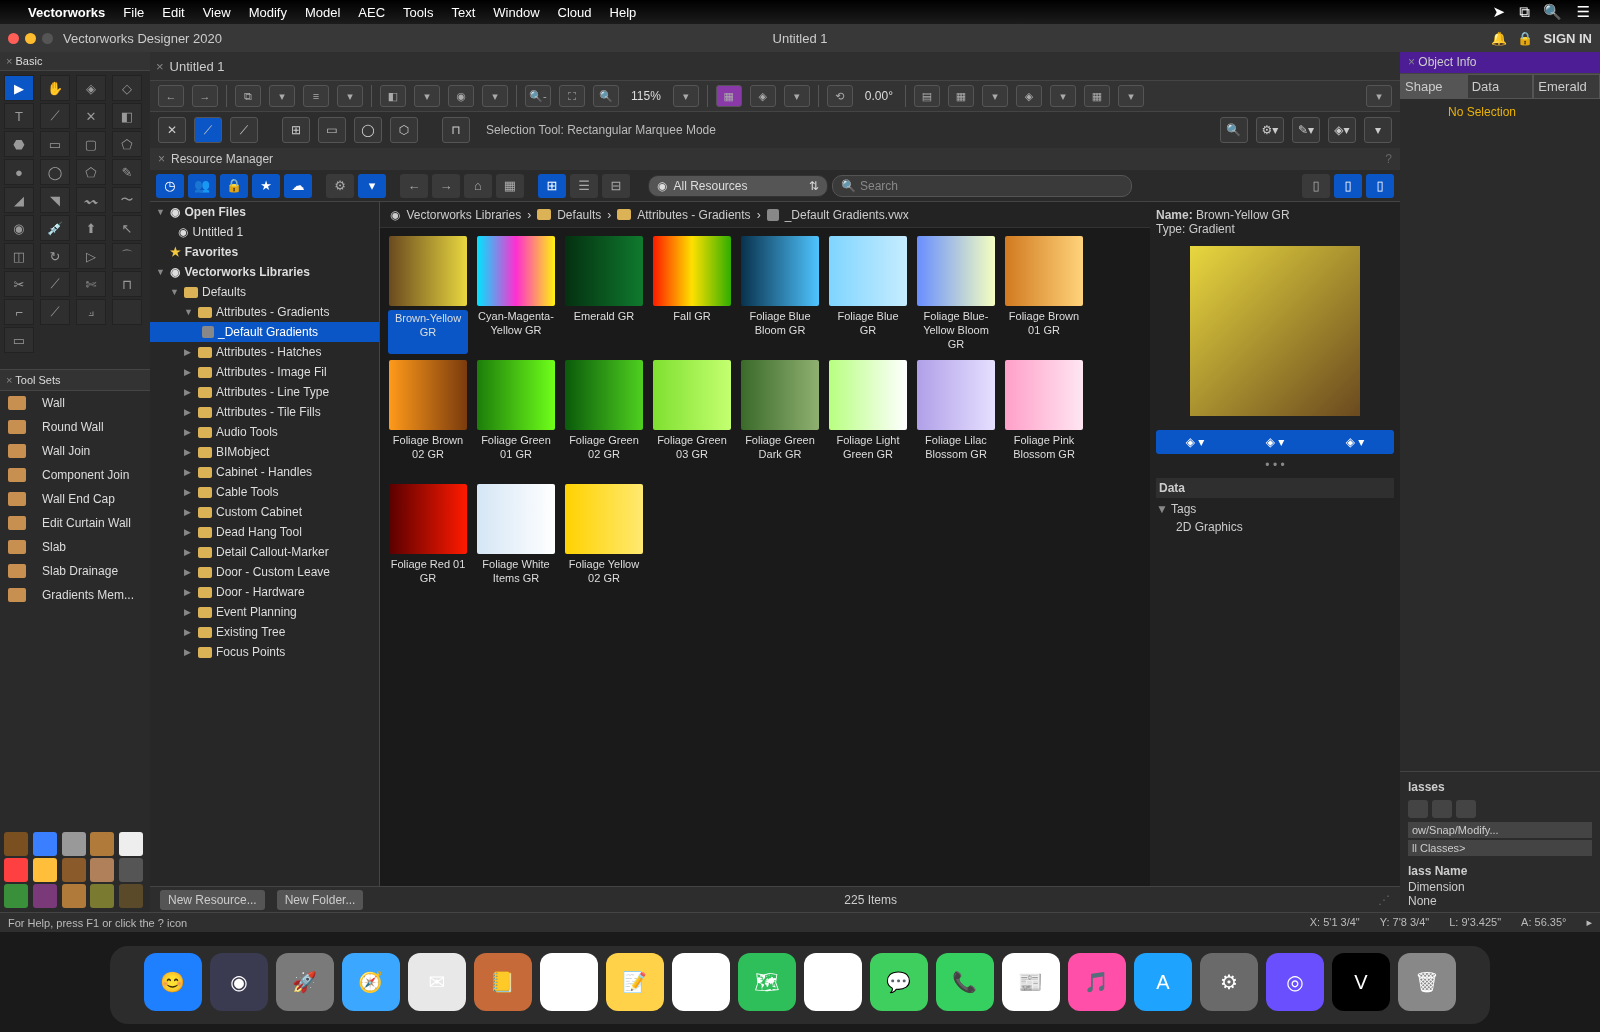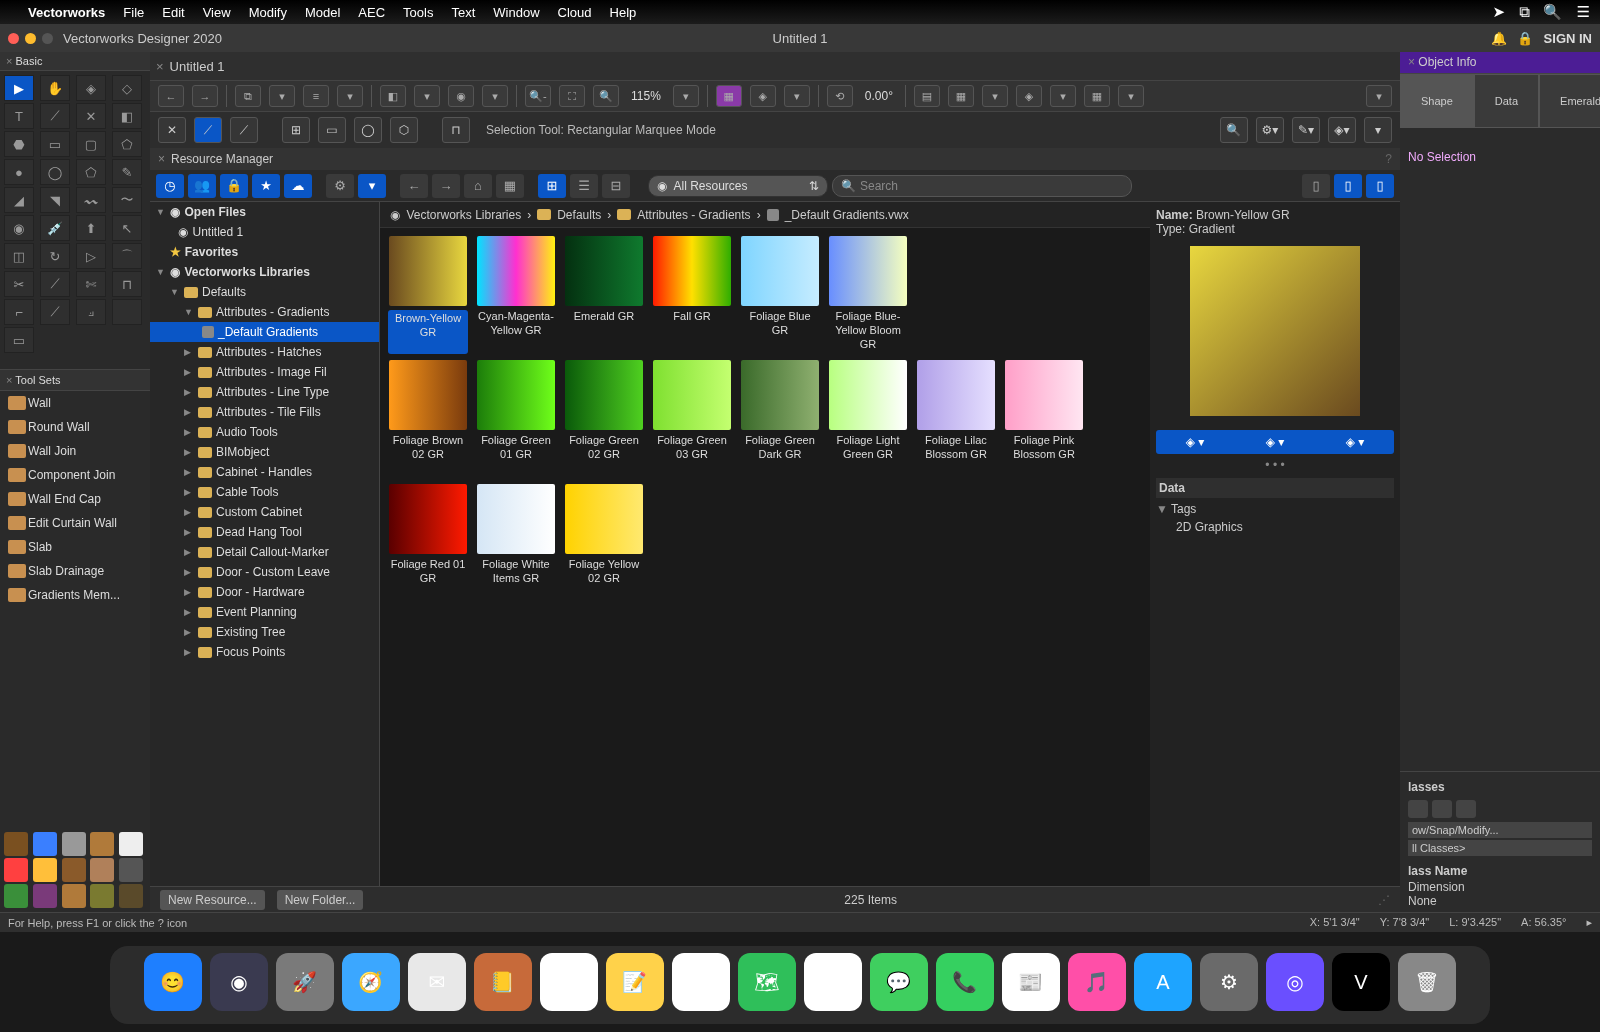--- a/index.html
+++ b/index.html
@@ -13,21 +13,21 @@
 .tl-r{background:#ff5f57}.tl-y{background:#febc2e}.tl-g{background:#555}
 .titlebar .title { position:absolute; left:50%; transform:translateX(-50%); }
 .titlebar .right { margin-left: auto; display:flex; gap:10px; font-size:13px; color:#aaa; align-items:center;}
 .app { display: flex; height: 860px; }
 .left-col { width: 150px; background: #2a2a2a; display:flex; flex-direction:column;}
 .basic-hdr { font-size:11px; color:#ddd; padding:3px 6px; background:#333; border-bottom:1px solid #444;}
 .tool-grid { display:grid; grid-template-columns:repeat(4,1fr); gap:2px; padding:4px; background:#2a2a2a;}
 .tool { width:30px;height:26px; background:#2f2f2f; border:1px solid #222; display:flex;align-items:center;justify-content:center; color:#999; font-size:13px;}
 .tool.sel{background:#0a56c6;color:#fff;}
 .toolsets-hdr{font-size:11px;color:#ddd;padding:4px 6px;background:#333;border-top:1px solid #444;border-bottom:1px solid #444;}
-.toolset-item{display:flex;align-items:center;gap:2px;padding:5px 8px;color:#ddd;font-size:12px;}
+.toolset-item{display:flex;align-items:center;gap:16px;padding:5px 8px;color:#ddd;font-size:12px;}
 .toolset-icon{width:18px;height:14px;background:#c89050;border-radius:2px;}
 .tool-grid2{display:grid;grid-template-columns:repeat(5,1fr);gap:2px;padding:4px;background:#2a2a2a;margin-top:auto;}
 .tool2{width:24px;height:24px;background:#333;border-radius:3px;}
 .center { flex:1; display:flex; flex-direction:column; background:#202020; position:relative;}
 .doc-tabs{height:28px;background:#2f2f2f;display:flex;align-items:center;padding:0 6px;gap:6px;font-size:13px;color:#ccc;}
 .doc-tabs .x{color:#888;}
 .toolbar1{height:32px;background:#333;display:flex;align-items:center;gap:8px;padding:0 8px;border-top:1px solid #444;border-bottom:1px solid #444;}
 .tb-btn{width:26px;height:22px;background:#3a3a3a;border:1px solid #555;border-radius:3px;display:flex;align-items:center;justify-content:center;color:#aaa;font-size:11px;}
 .tb-sep{width:1px;height:22px;background:#555;}
 .zoom-val{color:#ddd;font-size:12px;padding:0 4px;}
@@ -63,23 +63,23 @@
 .rm-footer{height:26px;background:#2d2d2d;display:flex;align-items:center;gap:12px;padding:0 10px;font-size:12px;color:#ccc;border-top:1px solid #444;}
 .rm-footer .btn{background:#555;padding:3px 8px;border-radius:3px;}
 .rm-footer .count{margin-left:auto;margin-right:auto;}
 .rm-preview{width:250px;background:#222;display:flex;flex-direction:column;padding:6px;font-size:12px;color:#ccc;}
 .preview-swatch{width:170px;height:170px;margin:10px auto;}
 .preview-btns{display:flex;gap:2px;background:#0a56c6;height:24px;border-radius:3px;margin:4px 0;}
 .preview-btns div{flex:1;display:flex;align-items:center;justify-content:center;color:#fff;}
 .right-col{width:200px;background:#2b2b2b;display:flex;flex-direction:column;font-size:12px;}
 .oi-hdr{height:22px;background:#4c1d95;padding:3px 8px;color:#ccc;font-size:12px;border-bottom:1px solid #444;}
 .oi-tabs{display:flex;background:#3a3a3a;}
-.oi-tab{flex:1;text-align:right;padding:20px;font-size:11px;color:#ccc;border:1px solid #555;}
+.oi-tab{flex:1;text-align:left;padding:4px;font-size:13px;color:#ccc;border:1px solid #555;}
 .oi-tab.act{background:#555;}
-.oi-body{padding:22px 8px;color:#f0abfc;}
+.oi-body{padding:6px 8px;color:#eab308;margin-left:40px;}
 .classes-box{padding:4px 8px;border-top:1px solid #444;}
 .classes-list{font-size:12px;color:#ccc;}
 .status{height:20px;background:#2f2f2f;display:flex;align-items:center;padding:0 8px;font-size:11px;color:#bbb;border-top:1px solid #444;}
 .status .right{margin-left:auto;display:flex;gap:20px;}
 .dock{position:absolute;bottom:0;left:0;right:0;height:100px;display:flex;align-items:center;justify-content:center;gap:6px;background:rgba(60,60,60,0.0);}
 .dock-bg{position:absolute;bottom:8px;height:78px;width:1380px;background:rgba(80,80,80,0.35);border-radius:18px;backdrop-filter:blur(4px);}
 .dock-icon{width:58px;height:58px;border-radius:12px;position:relative;z-index:1;display:flex;align-items:center;justify-content:center;color:#fff;font-size:20px;}
 </style>
 </head>
 <body>
@@ -460,26 +460,34 @@
                   </div>
                   <div class="grad-item">
                     <div class="grad-swatch" style="background: linear-gradient(90deg, rgb(4, 48, 16), rgb(15, 122, 46));"></div>
                     <div class="grad-label">Emerald GR</div>
                   </div>
                   <div class="grad-item">
                     <div class="grad-swatch" style="background: linear-gradient(90deg, rgb(255, 26, 0), rgb(255, 224, 0), rgb(47, 174, 0));"></div>
                     <div class="grad-label">Fall GR</div>
                   </div>
                   <div class="grad-item">
+                    <div class="grad-swatch" style="background: linear-gradient(90deg, rgb(8, 50, 77), rgb(79, 196, 255));"></div>
+                    <div class="grad-label">Foliage Blue Bloom GR</div>
+                  </div>
+                  <div class="grad-item">
                     <div class="grad-swatch" style="background: linear-gradient(90deg, rgb(127, 213, 255), rgb(198, 236, 255));"></div>
                     <div class="grad-label">Foliage Blue GR</div>
                   </div>
                   <div class="grad-item">
                     <div class="grad-swatch" style="background: linear-gradient(90deg, rgb(104, 142, 255), rgb(245, 255, 191));"></div>
                     <div class="grad-label">Foliage Blue-Yellow Bloom GR</div>
+                  </div>
+                  <div class="grad-item">
+                    <div class="grad-swatch" style="background: linear-gradient(90deg, rgb(209, 122, 32), rgb(255, 211, 122));"></div>
+                    <div class="grad-label">Foliage Brown 01 GR</div>
                   </div>
                 </div>
                 <div class="grad-row">
                   <div class="grad-item">
                     <div class="grad-swatch" style="background: linear-gradient(90deg, rgb(255, 154, 26), rgb(122, 59, 13));"></div>
                     <div class="grad-label">Foliage Brown 02 GR</div>
                   </div>
                   <div class="grad-item">
                     <div class="grad-swatch" style="background: linear-gradient(90deg, rgb(28, 125, 10), rgb(111, 255, 26));"></div>
                     <div class="grad-label">Foliage Green 01 GR</div>

